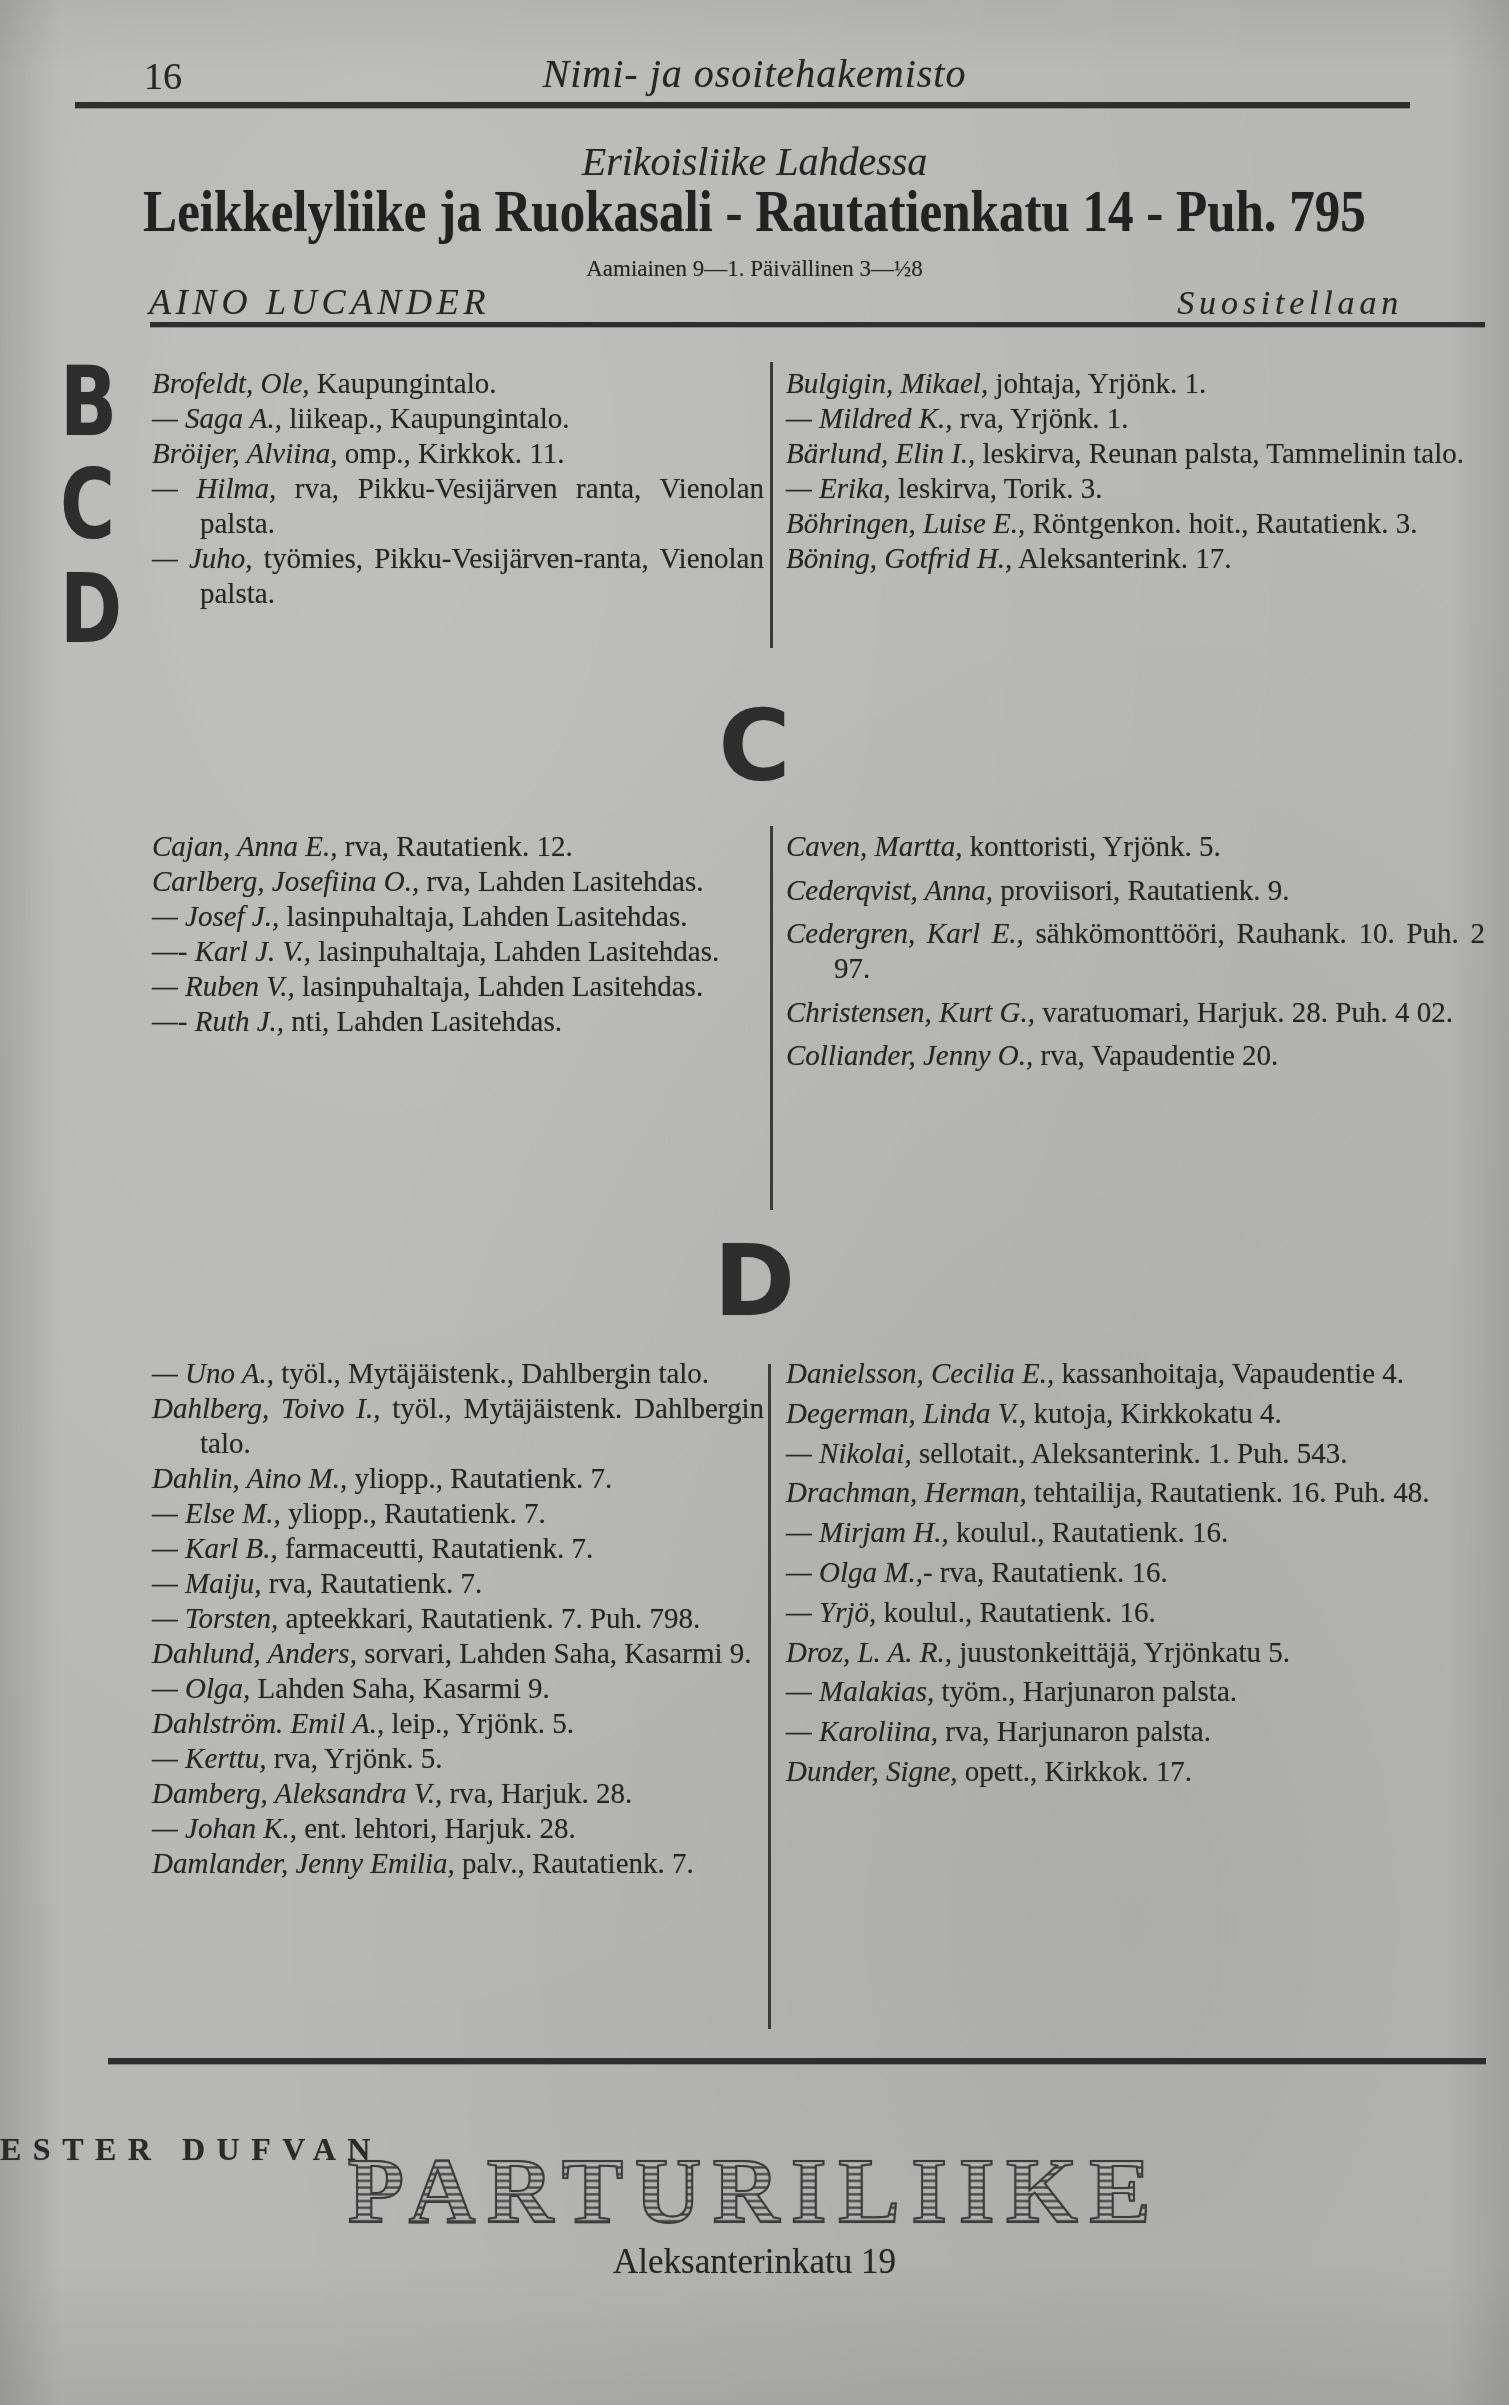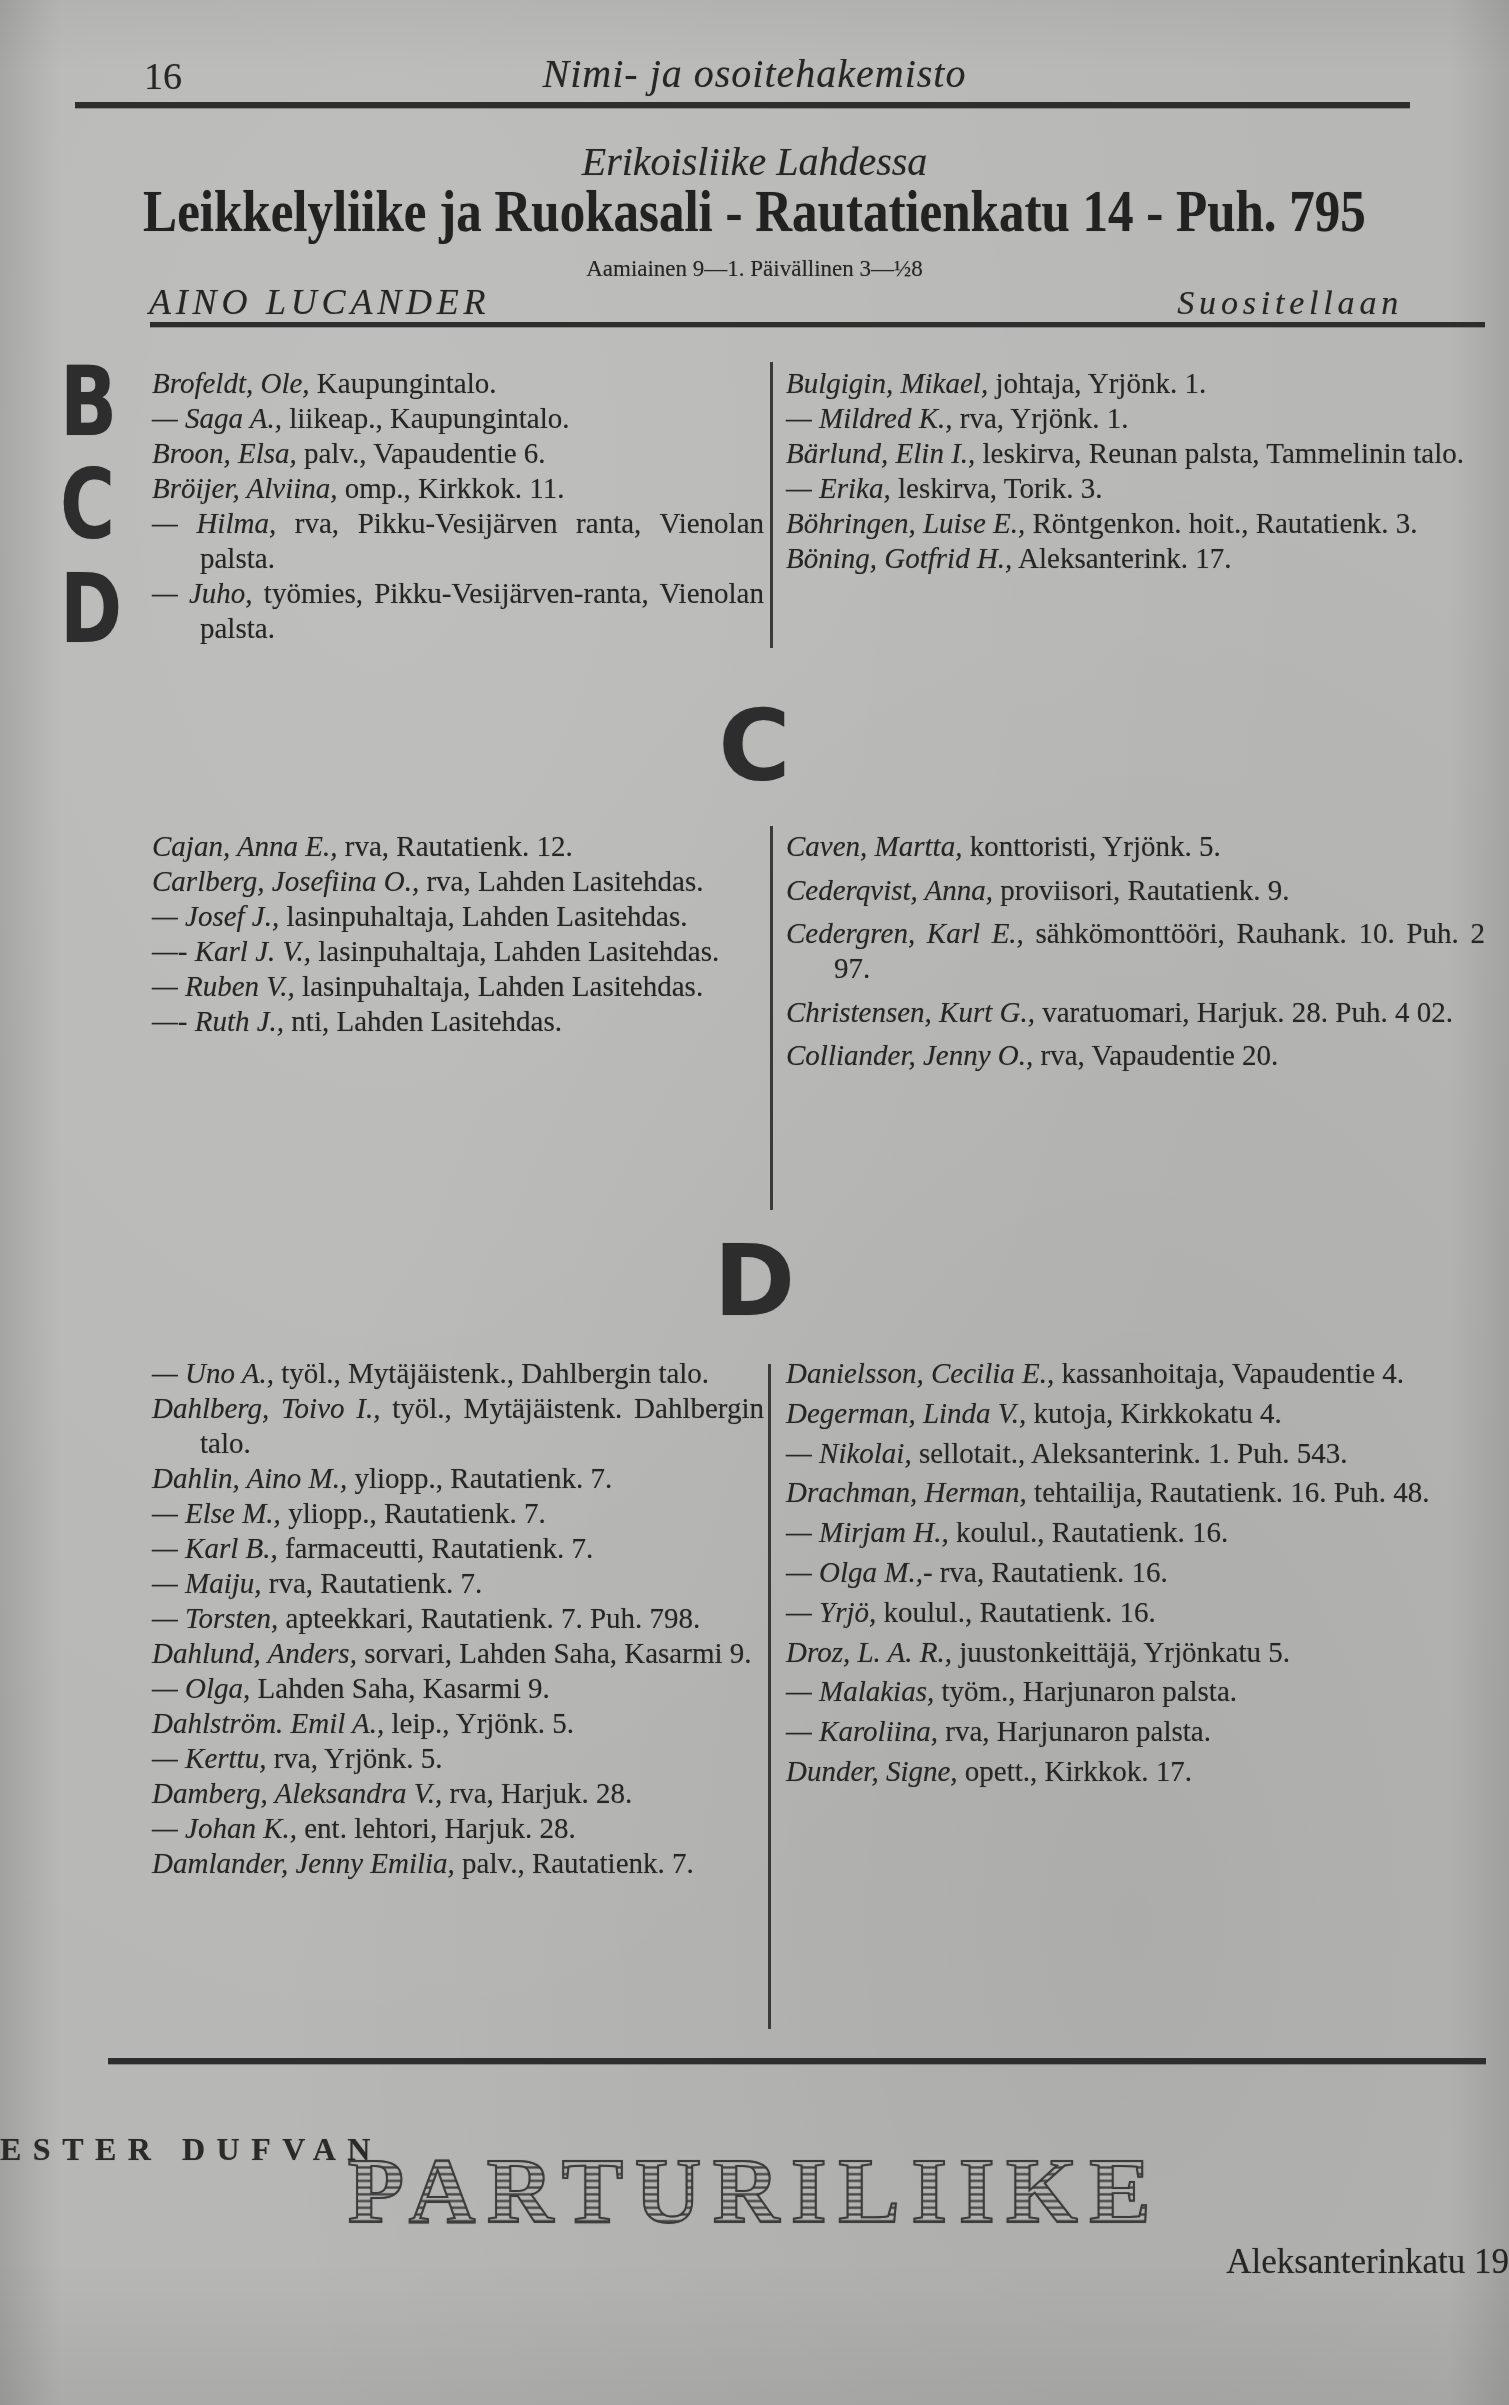--- a/index.html
+++ b/index.html
@@ -69,21 +69,21 @@
   .vdiv { position:absolute; width:2.9px; background:#3a3a3a; }
   #div1 { left:770px; top:362px; height:286px; }
   #div2 { left:770px; top:826px; height:384px; }
   #div3 { left:768px; top:1364px; height:665px; }
 
   
   #rule-bottom { left:108px; top:2058px; width:1378px; height:5.8px; }
   .footer-owner { left:0; right:0; top:2094px; text-align:left; font-weight:bold;
                   font-size:32px; letter-spacing:11.5px; color:#2a2a2a;margin-top:37px; }
   .footer-logo { left:50%; top:2137px; transform:translateX(-50%); }
-  .footer-address { left:0; right:0; top:2242px; text-align:right; font-size:35px; }
+  .footer-address { left:0; right:0; top:2242px; text-align:center; font-size:35px; }
 </style>
 </head>
 <body>
 
 <div class="page">
 
   <div class="abs pagenum">16</div>
   <div class="abs running-head">Nimi- ja osoitehakemisto</div>
   <div class="rule" id="rule-top"></div>
 
@@ -94,21 +94,20 @@
   <div class="abs ad-reco">Suositellaan</div>
   <div class="rule" id="rule-ad"></div>
 
   <div class="bigletter" id="bl-B">B</div>
   <div class="bigletter" id="bl-C">C</div>
   <div class="bigletter" id="bl-D">D</div>
 
   <div class="col" id="s1-left">
     <p><span class="nm">Brofeldt, Ole,</span><span> Kaupungintalo.</span></p>
     <p><span class="nm">— Saga A.,</span><span> liikeap., Kaupungintalo.</span></p>
-    <p><span class="nm">Broon, Elsa,</span><span> palv., Vapaudentie 6.</span></p>
     <p><span class="nm">Bröijer, Alviina,</span><span> omp., Kirkkok. 11.</span></p>
     <p><span class="nm">— Hilma,</span><span> rva, Pikku-Vesijärven ranta, Vienolan palsta.</span></p>
     <p><span class="nm">— Juho,</span><span> työmies, Pikku-Vesijärven-ranta, Vienolan palsta.</span></p>
   </div>
   <div class="vdiv" id="div1"></div>
   <div class="col" id="s1-right">
     <p><span class="nm">Bulgigin, Mikael,</span><span> johtaja, Yrjönk. 1.</span></p>
     <p><span class="nm">— Mildred K.,</span><span> rva, Yrjönk. 1.</span></p>
     <p><span class="nm">Bärlund, Elin I.,</span><span> leskirva, Reunan palsta, Tammelinin talo.</span></p>
     <p><span class="nm">— Erika,</span><span> leskirva, Torik. 3.</span></p>

